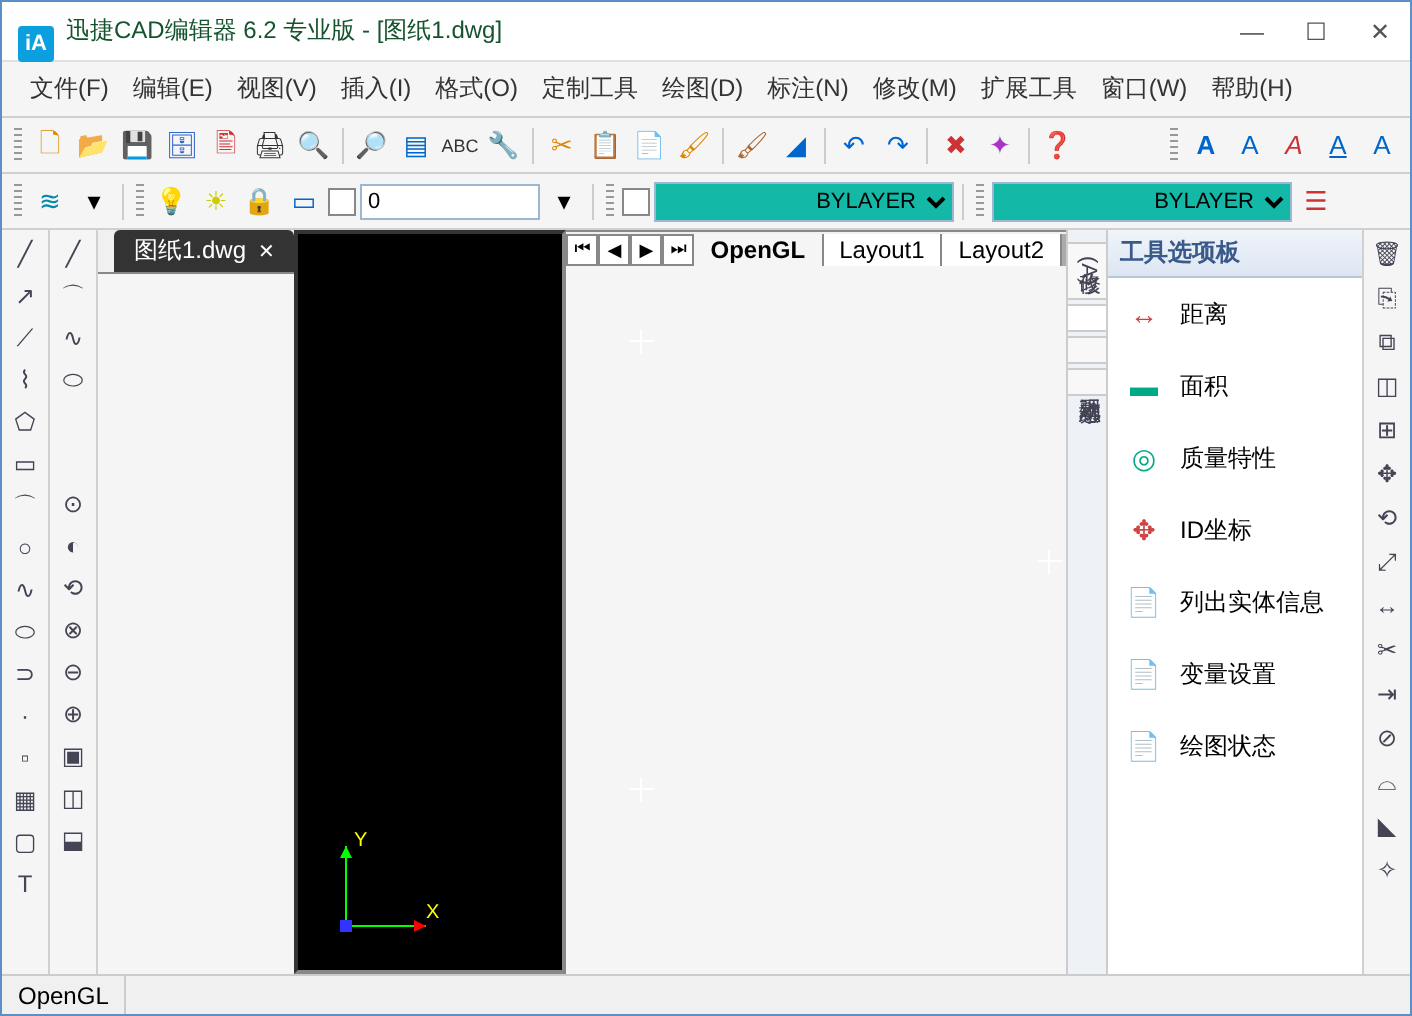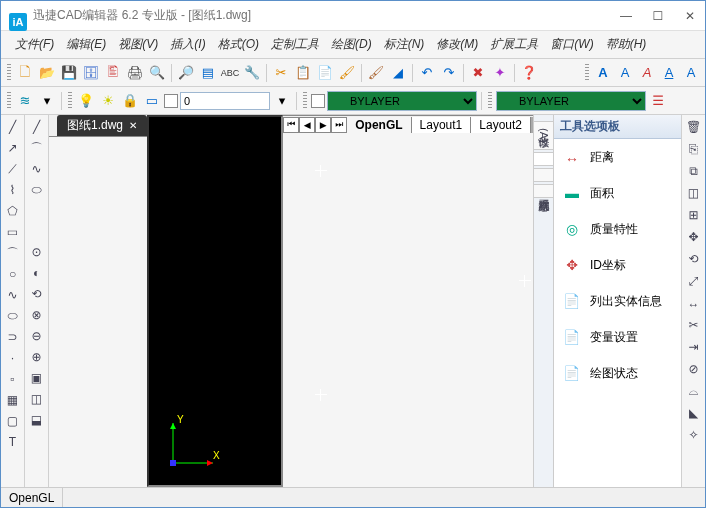--- a/index.html
+++ b/index.html
@@ -1,32 +1,32 @@
 <!DOCTYPE html>
 <html><head>
 <meta charset="utf-8">
 <style>
 * { margin: 0; padding: 0; box-sizing: border-box; font-family: "Microsoft YaHei", sans-serif; font-size: 12px; }
 body { width: 706px; height: 508px; background: #fff; display: flex; flex-direction: column; border: 1px solid #5a8fc8; overflow: hidden; }
 
 .titlebar { height: 30px; background: #fff; display: flex; align-items: center; padding: 0 8px; border-bottom: 1px solid #e0e0e0; }
 .app-icon { width: 18px; height: 18px; background: #0aa0e0; color: #fff; display: flex; align-items: center; justify-content: center; font-size: 11px; font-weight: bold; border-radius: 2px; margin-right: 6px; margin-top: 12px; }
-.title-text { flex: 1; color: #737373; }
+.title-text { flex: 1; color: #14532d; }
 .win-btns { display: flex; gap: 18px; }
 .win-btn { width: 14px; height: 14px; display: flex; align-items: center; justify-content: center; cursor: pointer; color: #555; }
 
 .menubar { display: flex; flex-wrap: wrap; padding: 2px 8px; background: #f5f5f5; border-bottom: 1px solid #d0d0d0; }
-.menu-item { padding: 3px 6px; color: #333; cursor: pointer; white-space: nowrap; font-style: italic; }
+.menu-item { padding: 3px 6px; color: #333; cursor: pointer; white-space: nowrap; }
 
 .toolbar-row { display: flex; align-items: center; padding: 2px 4px; background: #f5f5f5; border-bottom: 1px solid #d0d0d0; gap: 2px; min-height: 28px; }
 .tb-grip { width: 4px; height: 18px; background: repeating-linear-gradient(to bottom, #999 0 1px, transparent 1px 3px); margin: 0 2px; }
 .tb-btn { width: 20px; height: 20px; display: flex; align-items: center; justify-content: center; cursor: pointer; border: 1px solid transparent; font-size: 13px; }
 .tb-sep { width: 1px; height: 18px; background: #ccc; margin: 0 2px; }
 .tb-input { height: 18px; border: 1px solid #9eb7d1; padding: 0 3px; font-size: 11px; }
-.tb-select { height: 20px; border: 1px solid #9eb7d1; background: #15803d; font-size: 11px; padding: 0 18px; }
+.tb-select { height: 20px; border: 1px solid #9eb7d1; background: #14b8a6; font-size: 11px; padding: 0 2px; text-align: right; }
 
 .main-area { flex: 1; display: flex; background: #f5f5f5; overflow: hidden; }
 .left-tools { width: 24px; display: flex; flex-direction: column; background: #f5f5f5; border-right: 1px solid #d0d0d0; padding: 2px 0; gap: 1px; align-items: center; }
 .left-tools2 { width: 24px; display: flex; flex-direction: column; background: #f5f5f5; border-right: 1px solid #d0d0d0; padding: 2px 0; gap: 1px; align-items: center; }
 .vt-btn { width: 20px; height: 20px; display: flex; align-items: center; justify-content: center; cursor: pointer; border: 1px solid transparent; font-size: 12px; color: #445; }
 
 .canvas-wrap { flex: 1; display: flex; flex-direction: row; }
 .doc-tabs { height: 22px; background: #f0f0f0; display: flex; align-items: flex-end; border-bottom: 1px solid #888; padding-left: 8px; }
 .doc-tab { background: #333; color: #fff; padding: 2px 10px; font-size: 11px; border-radius: 3px 3px 0 0; display: flex; align-items: center; gap: 6px; }
 .doc-tab .x { font-size: 10px; cursor: pointer; }

